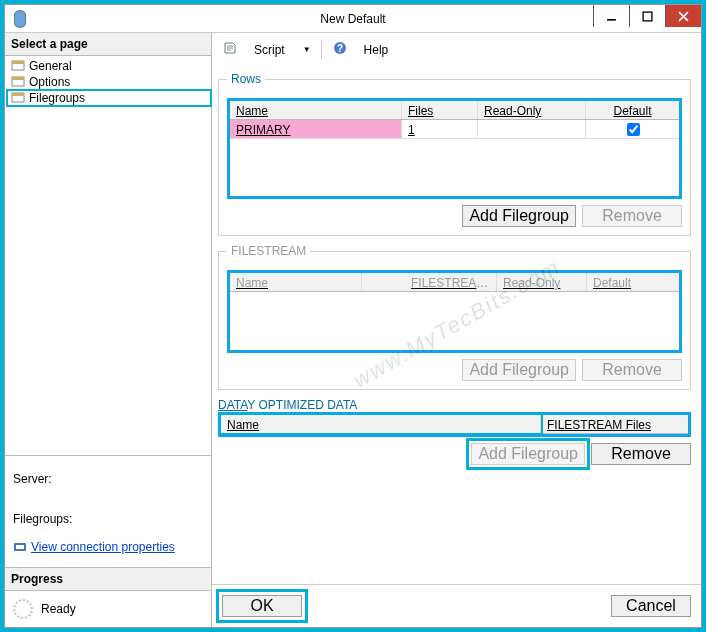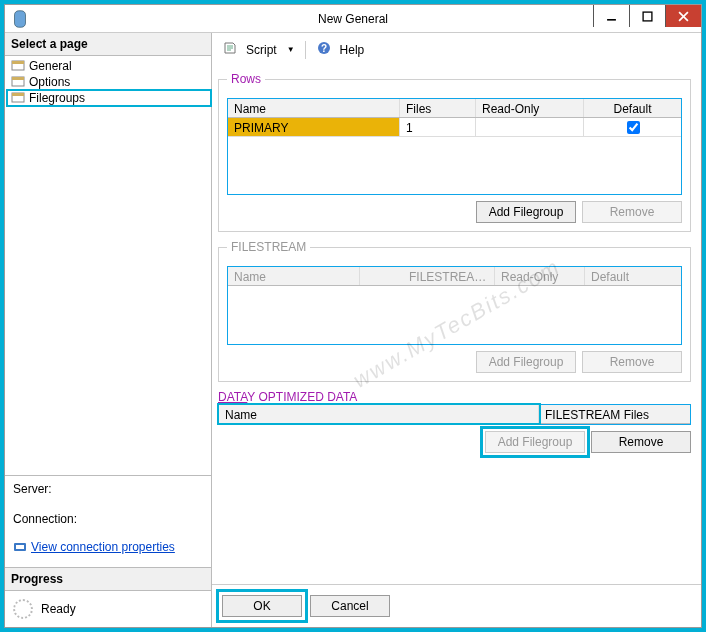--- a/index.html
+++ b/index.html
@@ -96,21 +96,21 @@
     align-items: center;
     justify-content: center;
   }
   .page-item.selected {
     outline: 2px solid #02afd5;
     outline-offset: -1px;
   }
   .spacer { flex: 1; }
   .side-section { border-top: 1px solid #bbb; }
   .side-body { padding: 6px 8px 10px 8px; }
-  .side-label { margin: 0 0 2px 0; }
+  .side-label { margin: 10px 0 2px 0; }
   .link {
     color: #0044cc;
     text-decoration: underline;
     cursor: pointer;
     display: inline-flex;
     align-items: flex-start;
     gap: 4px;
     margin-top: 12px;
   }
   .progress-row {
@@ -133,21 +133,21 @@
   }
   .toolbar {
     display: flex;
     align-items: center;
     gap: 6px;
     padding: 6px 8px;
   }
   .tb-btn {
     display: inline-flex;
     align-items: center;
-    gap: 8px;
+    gap: 16px;
     padding: 1px 2px;
     cursor: default;
   }
   .tb-sep {
     width: 1px;
     height: 18px;
     background: #ccc;
     margin: 0 2px;
   }
   .content {
@@ -156,26 +156,27 @@
     padding: 4px 10px 0 6px;
     position: relative;
   }
   fieldset.group {
     border: 1px solid #d0d0d0;
     margin: 2px 0 8px 0;
     padding: 12px 8px 8px 8px;
   }
   fieldset.group legend {
     padding: 0 4px;
-    color: #a21caf;
+    color: #0369a1;
   }
   fieldset.group.disabled legend { color: #999; }
   .grid {
-    border: 1px solid #0ea5e9;
+    border: 3px solid #0ea5e9;
     background: #fff;
+    text-decoration: underline;
   }
   .grid.disabled .g-head, .grid.disabled .cell { color: #999; }
   .g-row {
     display: flex;
     border-bottom: 1px solid #ddd;
   }
   .g-row.head {
     background: #f2f2f2;
     border-bottom: 1px solid #bbb;
   }
@@ -207,36 +208,36 @@
     justify-content: flex-end;
     gap: 6px;
     margin-top: 6px;
   }
   button.btn {
     min-width: 100px;
     height: 22px;
     background: #efefef;
     border: 1px solid #9a9a9a;
     font-family: inherit;
-    font-size: 12px;
+    font-size: 16px;
     cursor: pointer;
   }
   button.btn:disabled {
     color: #999;
     background: #f4f4f4;
     border-color: #ccc;
     cursor: default;
   }
   .highlight-btn { outline: 3px solid #02afd5; outline-offset: 2px; }
   .highlight-ok { outline: 3px solid #02afd5; outline-offset: 3px; }
   .footer {
     border-top: 1px solid #ccc;
     padding: 10px;
     display: flex;
-    justify-content: flex-start;
+    justify-content: space-between;
     gap: 8px;
   }
   .watermark {
     position: absolute;
     left: 50%;
     top: 50%;
     transform: translate(-50%, -55%) rotate(-30deg);
     font-size: 22px;
     font-style: italic;
     color: rgba(0,0,0,0.12);
@@ -260,21 +261,21 @@
 <body>
 
 <div class="window">
 
   <div class="titlebar">
     <span class="titlebar-icon">
       <svg viewBox="0 0 16 16">
           <rect x="4" y="2" width="8" height="12" rx="3" fill="#6aa4d9" stroke="#356" stroke-width="0.5"></rect>
         </svg>
     </span>
-    <span class="titlebar-title">New General</span>
+    <span class="titlebar-title">New Default</span>
     <div class="winbtns">
       <div class="winbtn">
         <svg viewBox="0 0 10 10">
             <line x1="1" y1="8" x2="9" y2="8" stroke="#000" stroke-width="1.5"></line>
           </svg>
       </div>
       <div class="winbtn">
         <svg viewBox="0 0 10 10">
             <rect x="1" y="1" width="8" height="8" fill="none" stroke="#000" stroke-width="1.2"></rect>
           </svg>
@@ -318,21 +319,21 @@
               </svg>
             </span>
           <span>Filegroups</span>
         </div>
       </div>
       <div class="spacer"></div>
       <div class="side-section">
         <div class="side-body">
           <div class="side-label">Server:</div>
           <div style="height:14px"></div>
-          <div class="side-label">Connection:</div>
+          <div class="side-label">Filegroups:</div>
           <a class="link">
             <span><svg width="14" height="14" viewBox="0 0 14 14">
                   <rect x="1" y="3" width="12" height="8" fill="#3a78c6" rx="1"></rect>
                   <rect x="3" y="5" width="8" height="4" fill="#fff"></rect>
                 </svg></span>
             <span>View connection properties</span>
           </a>
         </div>
       </div>
       <div class="side-section">
@@ -371,21 +372,21 @@
           <legend>Rows</legend>
           <div class="grid grid1">
             <div class="g-row head">
               <div class="cell c1">Name</div>
               <div class="cell c2">Files</div>
               <div class="cell c3">Read-Only</div>
               <div class="cell c4">Default</div>
             </div>
             <div class="grid-body">
               <div class="g-row">
-                <div class="cell c1" style="background:#eab308">PRIMARY</div>
+                <div class="cell c1" style="background:#f9a8d4">PRIMARY</div>
                 <div class="cell c2">1</div>
                 <div class="cell c3"></div>
                 <div class="cell c4 checkbox-cell">
                     <input type="checkbox" checked="" style="">
                   </div>
               </div>
             </div>
           </div>
           <div class="btn-row">
             <button class="btn">Add Filegroup</button>

